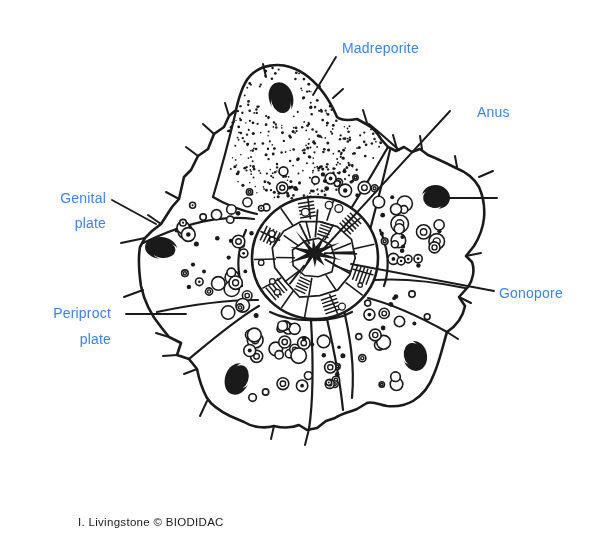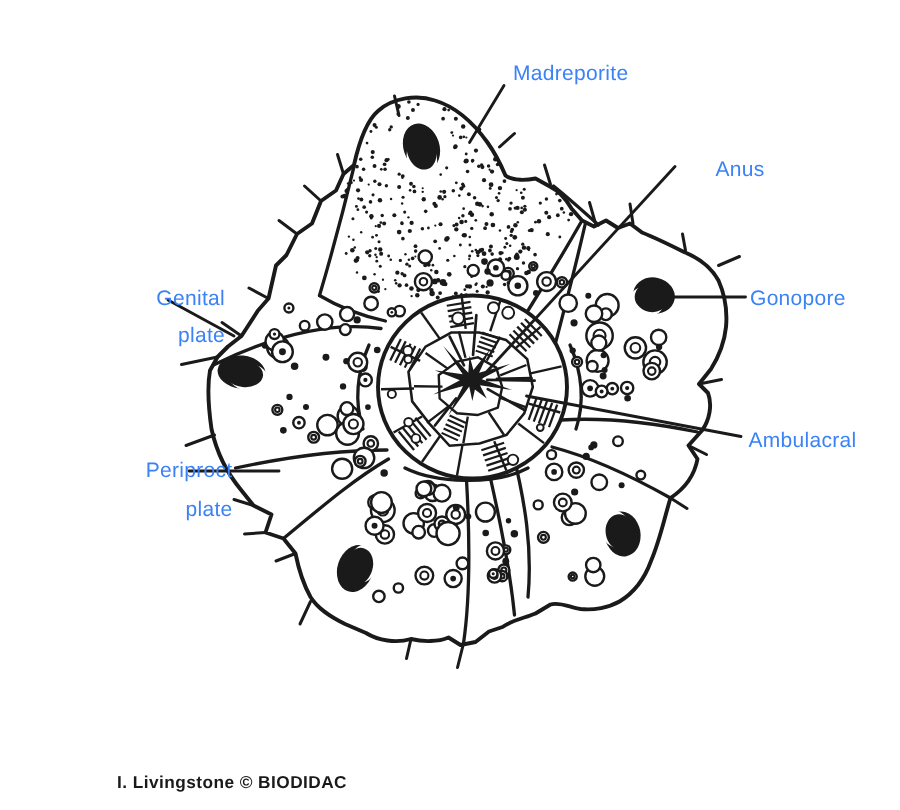--- a/index.html
+++ b/index.html
@@ -5,30 +5,30 @@
   html,body{margin:0;padding:0;background:#fff;}
   .stage{
     position:relative;width:600px;height:540px;background:#fff;overflow:hidden;
     font-family:"Liberation Sans", sans-serif;
   }
   .stage svg{position:absolute;left:0;top:0;}
   .lbl{
     position:absolute;color:#3b82f6;font-size:14px;line-height:25px;
     white-space:nowrap;letter-spacing:0.2px;
   }
-  .lbl.two{white-space:normal;text-align:right;padding-left:44px;}
+  .lbl.two{white-space:normal;text-align:right;}
   #lbl-madreporite{left:342px;top:36px;}
   #lbl-anus{left:477px;top:100px;}
   #lbl-genital{left:0px;top:186px;width:106px;}
   #lbl-gonopore{left:500px;top:186px;}
   #lbl-ambulacral{left:0px;top:300px;width:111px;line-height:26px;}
   #lbl-periproct{left:499px;top:281px;}
   .credit{
     position:absolute;left:78px;top:516px;color:#1a1a1a;
-    font-size:11.5px;font-weight:bold;letter-spacing:0.3px;
+    font-size:11.5px;font-weight:normal;letter-spacing:0.3px;
   }
 </style>
 </head>
 <body>
 
 <div class="stage">
 
   <svg id="art" width="600" height="540" viewBox="0 0 600 540">
 
     <path id="outline" fill="#ffffff" stroke="#1a1a1a" stroke-width="2.6" stroke-linejoin="round" stroke-linecap="round" d="M 236,110
@@ -752,23 +752,22 @@
 
   <div class="lbl" id="lbl-madreporite">Madreporite</div>
 
   <div class="lbl" id="lbl-anus">Anus</div>
 
   <div class="lbl two" id="lbl-genital">
     <div>Genital</div>
     <div>plate</div>
   </div>
 
-  <div class="lbl" id="lbl-gonopore">Gonopore</div>
 
   <div class="lbl two" id="lbl-ambulacral">
     <div>Periproct</div>
     <div>plate</div>
   </div>
 
-  <div class="lbl" id="lbl-periproct">Ambulacral</div>
+  <div class="lbl" id="lbl-periproct">Gonopore</div>
 
   <div class="credit">I. Livingstone © BIODIDAC</div>
 </div>
 
 </body></html>

